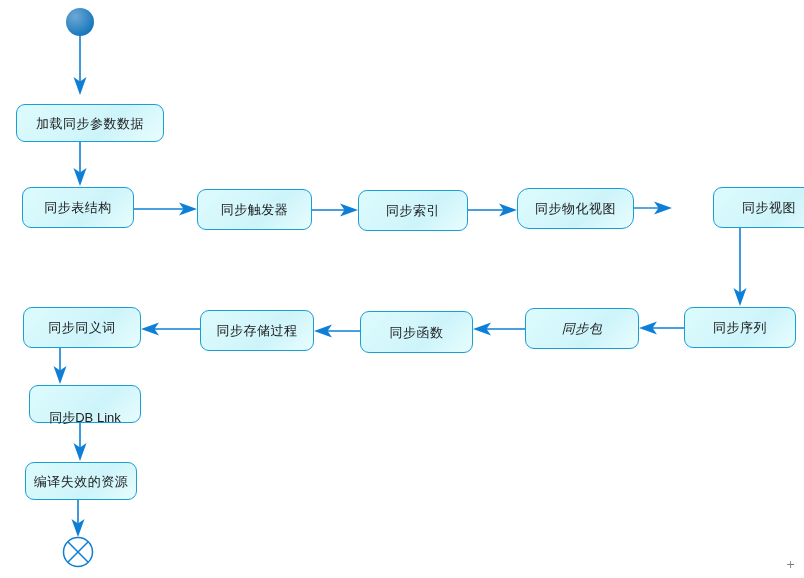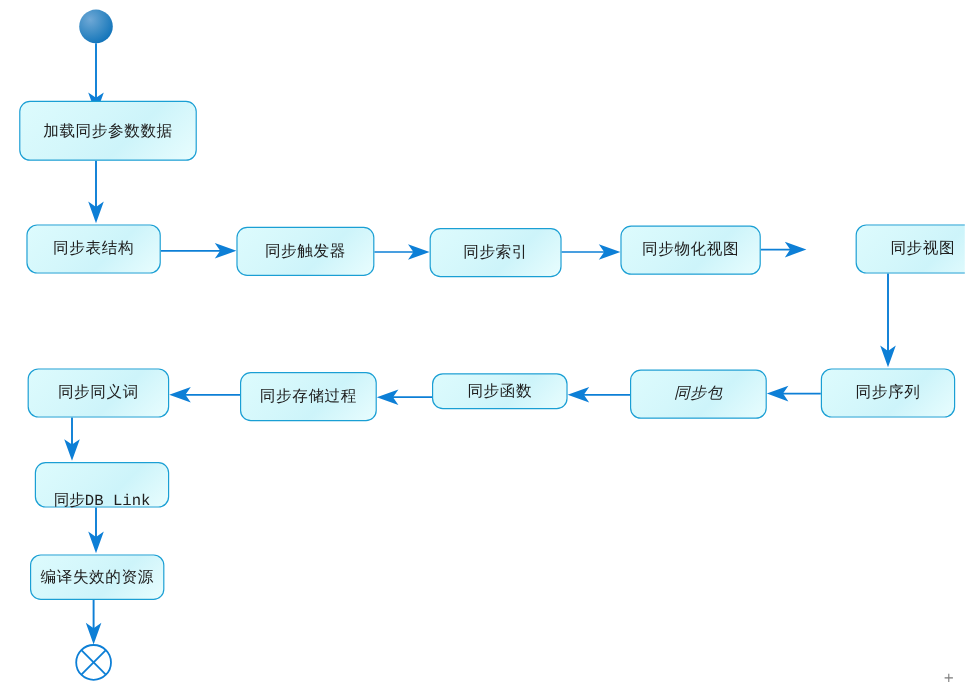--- a/index.html
+++ b/index.html
@@ -42,21 +42,21 @@
     font-size: 13px;
     line-height: 1;
     white-space: nowrap;
     letter-spacing: 0.5px;
   }
   .node-label {
     display: inline-block;
     padding: 0 2px;
   }
   .node-box.mono-mix .node-label {
-    font-family: Liberation Mono, monospace;
+    font-family: Liberation Sans, sans-serif;
     letter-spacing: 0px;
     margin-top: 27px;
   }
   .start-node {
     position: absolute;
     border-radius: 50%;
     background: radial-gradient(circle at 33% 30%, #6fa8d6 0%, #3f8ec6 40%, #1576bb 75%, #0f6bae 100%);
     box-sizing: border-box;
   }
   .corner-mark {
@@ -146,53 +146,53 @@
 
     <g>
       <circle cx="78" cy="552" r="14.5" fill="none" stroke="#0d7fd6" stroke-width="1.5"></circle>
       <line x1="67.8" y1="541.8" x2="88.2" y2="562.2" stroke="#0d7fd6" stroke-width="1.5"></line>
       <line x1="88.2" y1="541.8" x2="67.8" y2="562.2" stroke="#0d7fd6" stroke-width="1.5"></line>
     </g>
   </svg>
 
   <div class="start-node" style="left:66px; top:8px; width:28px; height:28px;"></div>
 
-  <div class="node-box" style="left:16px; top:84px; width:148px; height:50px;">
+  <div class="node-box" style="left:16px; top:104px; width:148px; height:38px;">
     <span class="node-label">加载同步参数数据</span>
   </div>
 
   <div class="node-box" style="left:22px; top:187px; width:112px; height:41px;">
     <span class="node-label">同步表结构</span>
   </div>
 
   <div class="node-box" style="left:358px; top:190px; width:110px; height:41px;">
     <span class="node-label">同步索引</span>
   </div>
 
   <div class="node-box" style="left:197px; top:189px; width:115px; height:41px;">
     <span class="node-label">同步触发器</span>
   </div>
 
-  <div class="node-box" style="left:517px; top:188px; width:117px; height:41px;">
+  <div class="node-box" style="left:517px; top:188px; width:117px; height:41px;border-radius:12px;">
     <span class="node-label">同步物化视图</span>
   </div>
 
   <div class="node-box" style="left:672px; top:187px; width:112px; height:41px;margin-left:41px;">
     <span class="node-label">同步视图</span>
   </div>
 
   <div class="node-box" style="left:684px; top:307px; width:112px; height:41px;">
     <span class="node-label">同步序列</span>
   </div>
 
   <div class="node-box" style="left:525px; top:308px; width:114px; height:41px;font-style:italic;">
     <span class="node-label">同步包</span>
   </div>
 
-  <div class="node-box" style="left:360px; top:311px; width:113px; height:30px;">
+  <div class="node-box" style="left:360px; top:311px; width:113px; height:42px;">
     <span class="node-label">同步函数</span>
   </div>
 
   <div class="node-box" style="left:200px; top:310px; width:114px; height:41px;">
     <span class="node-label">同步存储过程</span>
   </div>
 
   <div class="node-box" style="left:23px; top:307px; width:118px; height:41px;">
     <span class="node-label">同步同义词</span>
   </div>

